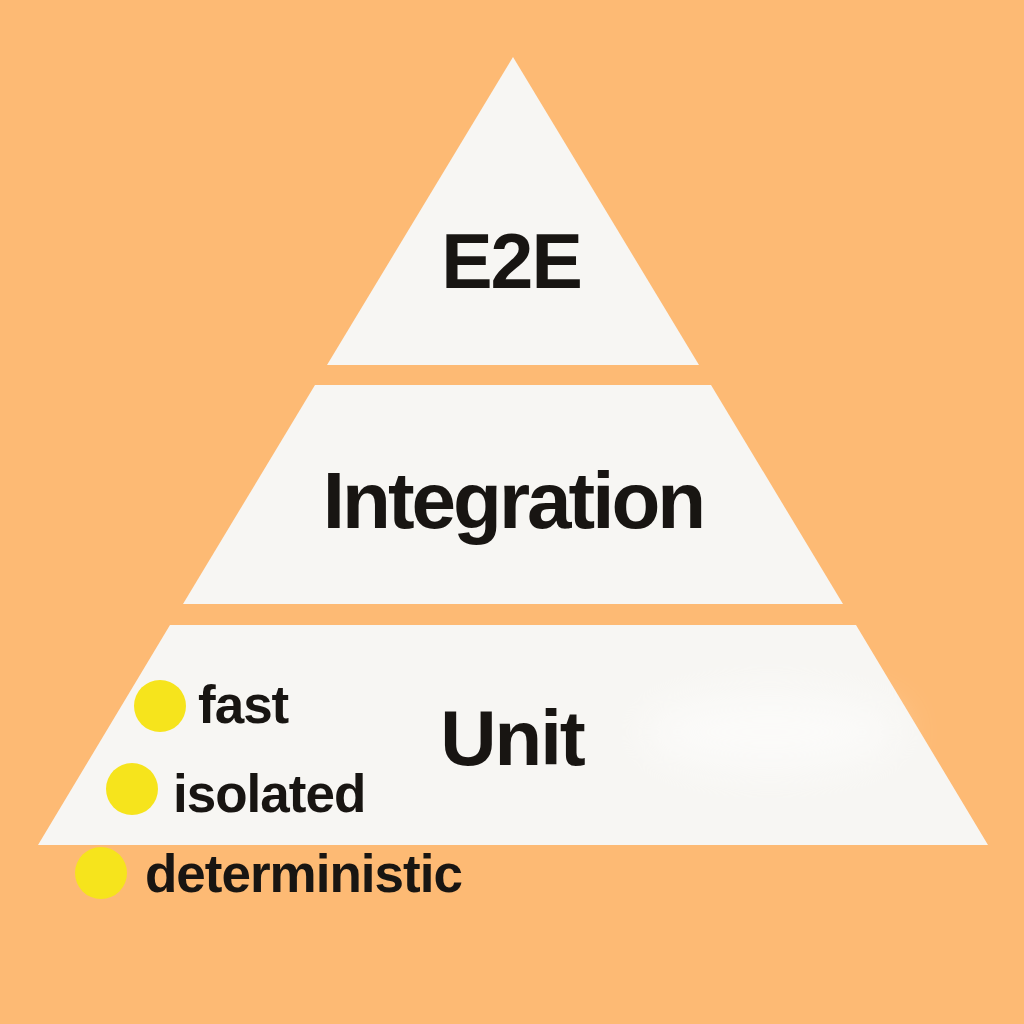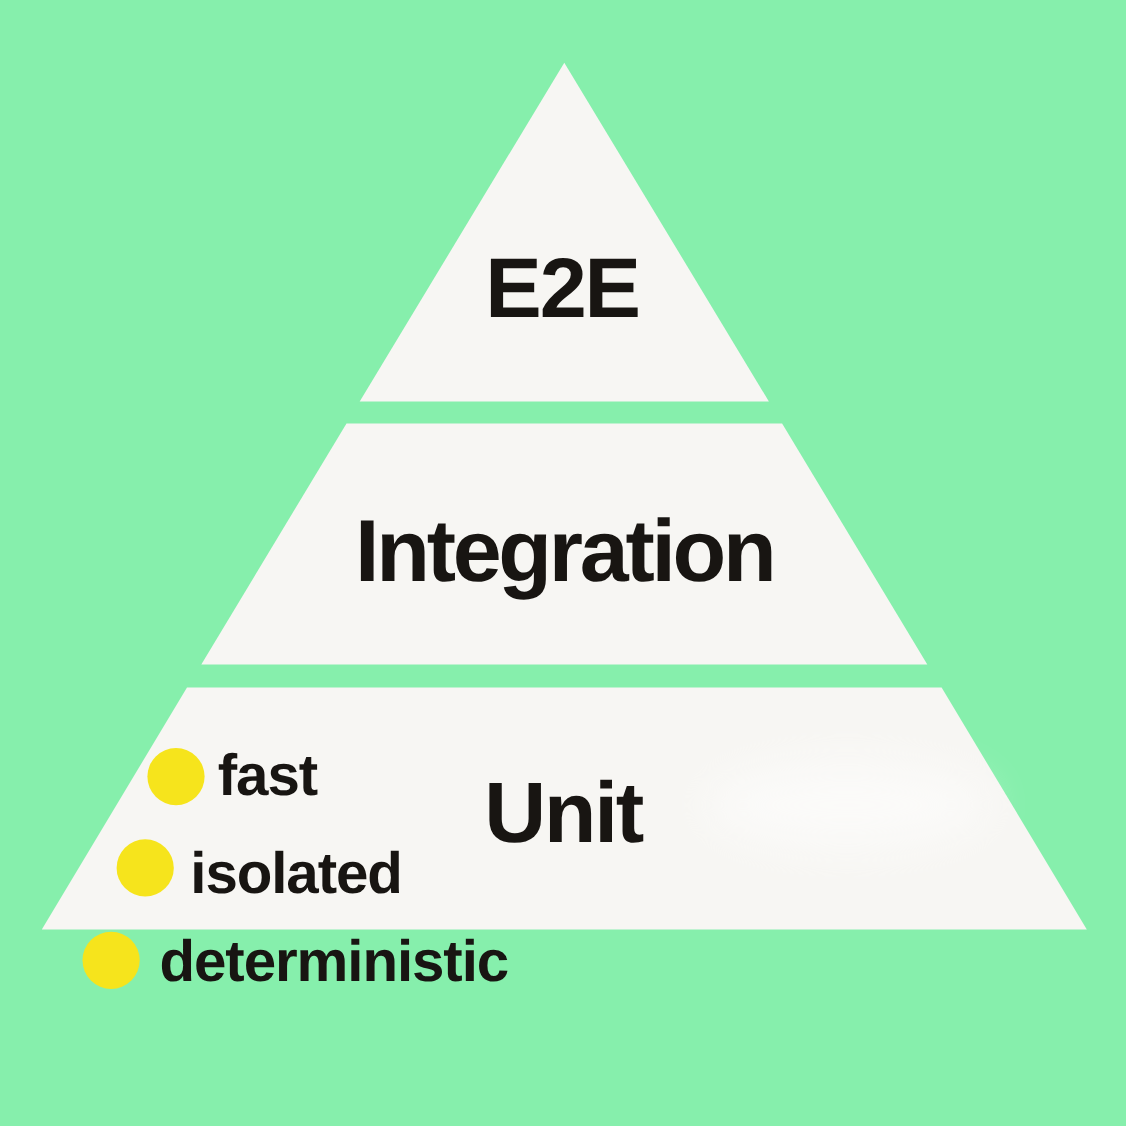--- a/index.html
+++ b/index.html
@@ -4,21 +4,21 @@
 <style>
   html, body {
     margin: 0;
     padding: 0;
     background: #9e9e9c;
   }
   .canvas {
     position: relative;
     width: 1024px;
     height: 1024px;
-    background: #86efac;
+    background: #fdba74;
     overflow: hidden;
     font-family: "Liberation Sans", sans-serif;
   }
   svg.diagram {
     position: absolute;
     inset: 0;
     display: block;
   }
   .segment {
     fill: #F7F6F3;

